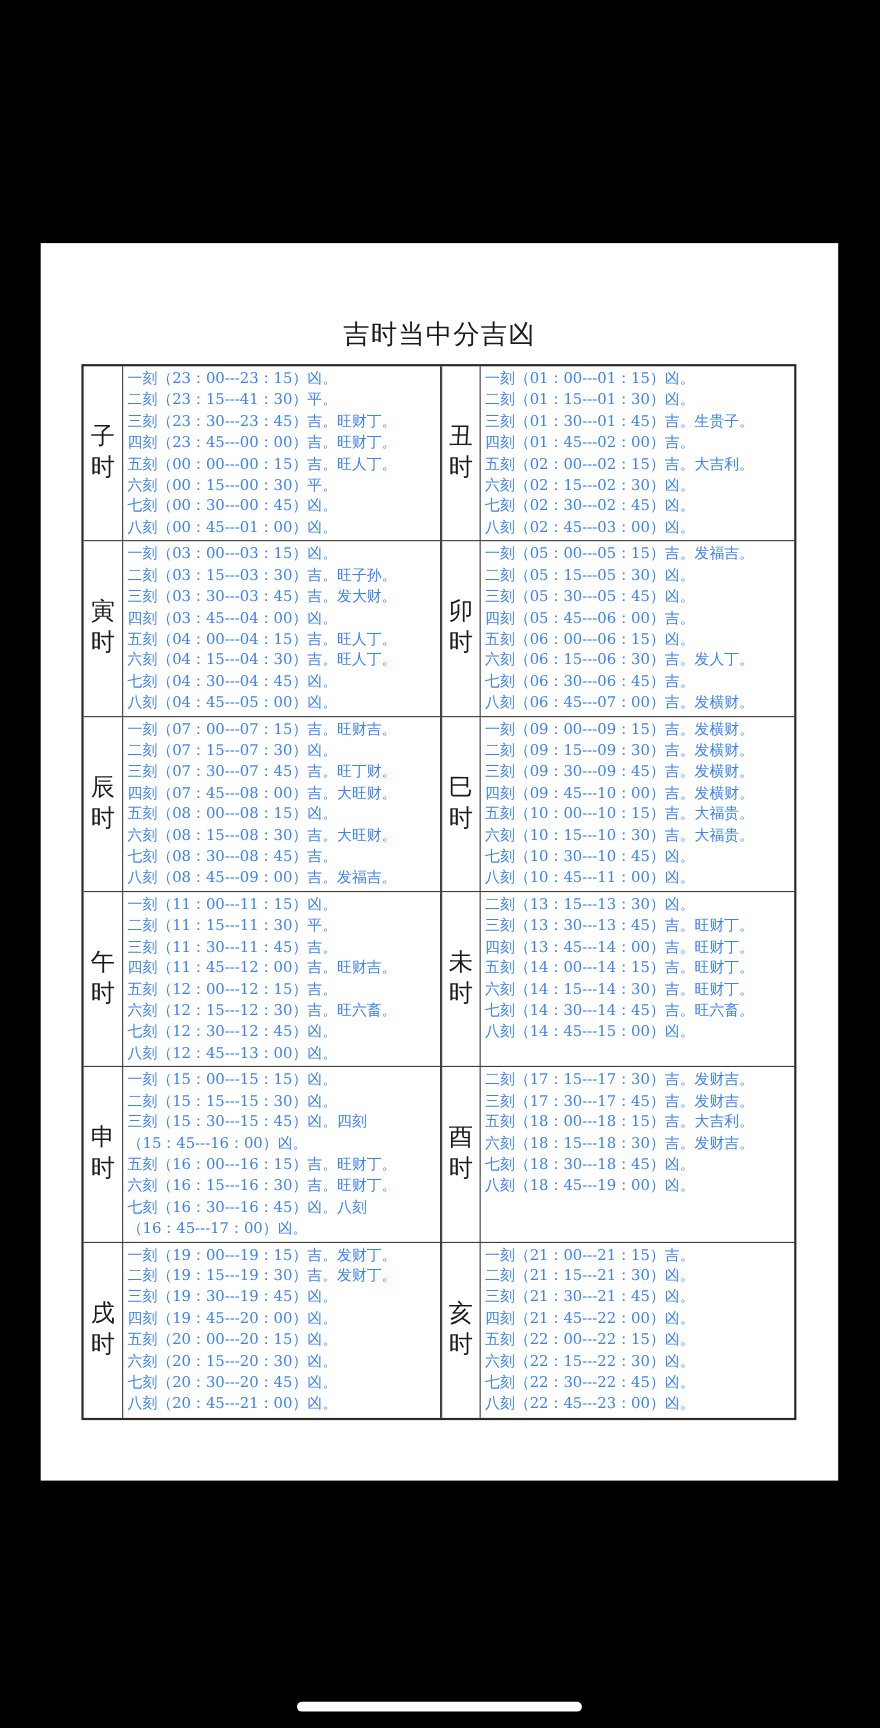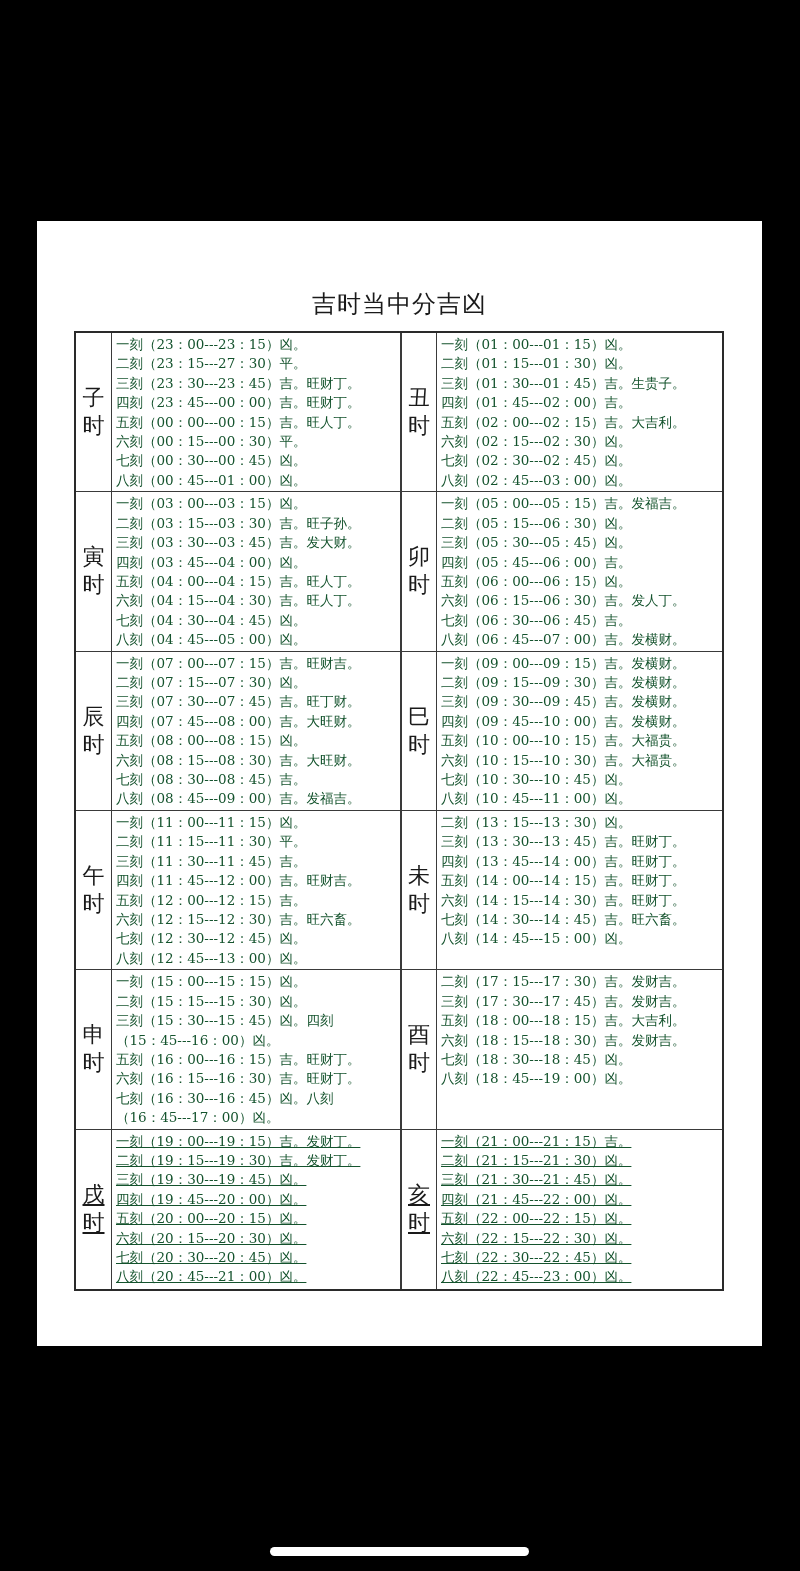--- a/index.html
+++ b/index.html
@@ -57,32 +57,31 @@
     color: #1a1a1a;
   }
   .label-cell.right-label {
     border-left: 1.5px solid #3a3a3a;
   }
   .content-cell {
     border-bottom: 1.5px solid #3a3a3a;
     padding: 2px 0 0 4px;
     font-size: 13.5px;
     line-height: 19.4px;
-    color: #14532d;
+    color: #3b82f6;
     white-space: nowrap;
     overflow: hidden;
   }
   .content-cell.left-content {
     border-right: 1.5px solid #3a3a3a;
   }
   .row-last .label-cell,
   .row-last.content-cell,
   .last-row {
     border-bottom: none;
-    text-decoration: underline;
   }
   .line {
     display: block;
     height: 19.4px;
   }
   .home-indicator {
     position: absolute;
     left: 270px;
     top: 1547px;
     width: 259px;
@@ -98,21 +97,21 @@
   <div class="title">吉时当中分吉凶</div>
 
   <div class="table" id="shichen-table">
 
     <div class="label-cell">
       <span>子</span>
       <span>时</span>
     </div>
     <div class="content-cell left-content">
       <span class="line">一刻（23：00---23：15）凶。</span>
-      <span class="line">二刻（23：15---27：30）平。</span>
+      <span class="line">二刻（23：15---41：30）平。</span>
       <span class="line">三刻（23：30---23：45）吉。旺财丁。</span>
       <span class="line">四刻（23：45---00：00）吉。旺财丁。</span>
       <span class="line">五刻（00：00---00：15）吉。旺人丁。</span>
       <span class="line">六刻（00：15---00：30）平。</span>
       <span class="line">七刻（00：30---00：45）凶。</span>
       <span class="line">八刻（00：45---01：00）凶。</span>
     </div>
     <div class="label-cell right-label">
       <span>丑</span>
       <span>时</span>
@@ -141,21 +140,21 @@
       <span class="line">六刻（04：15---04：30）吉。旺人丁。</span>
       <span class="line">七刻（04：30---04：45）凶。</span>
       <span class="line">八刻（04：45---05：00）凶。</span>
     </div>
     <div class="label-cell right-label">
       <span>卯</span>
       <span>时</span>
     </div>
     <div class="content-cell">
       <span class="line">一刻（05：00---05：15）吉。发福吉。</span>
-      <span class="line">二刻（05：15---06：30）凶。</span>
+      <span class="line">二刻（05：15---05：30）凶。</span>
       <span class="line">三刻（05：30---05：45）凶。</span>
       <span class="line">四刻（05：45---06：00）吉。</span>
       <span class="line">五刻（06：00---06：15）凶。</span>
       <span class="line">六刻（06：15---06：30）吉。发人丁。</span>
       <span class="line">七刻（06：30---06：45）吉。</span>
       <span class="line">八刻（06：45---07：00）吉。发横财。</span>
     </div>
 
     <div class="label-cell">
       <span>辰</span>

